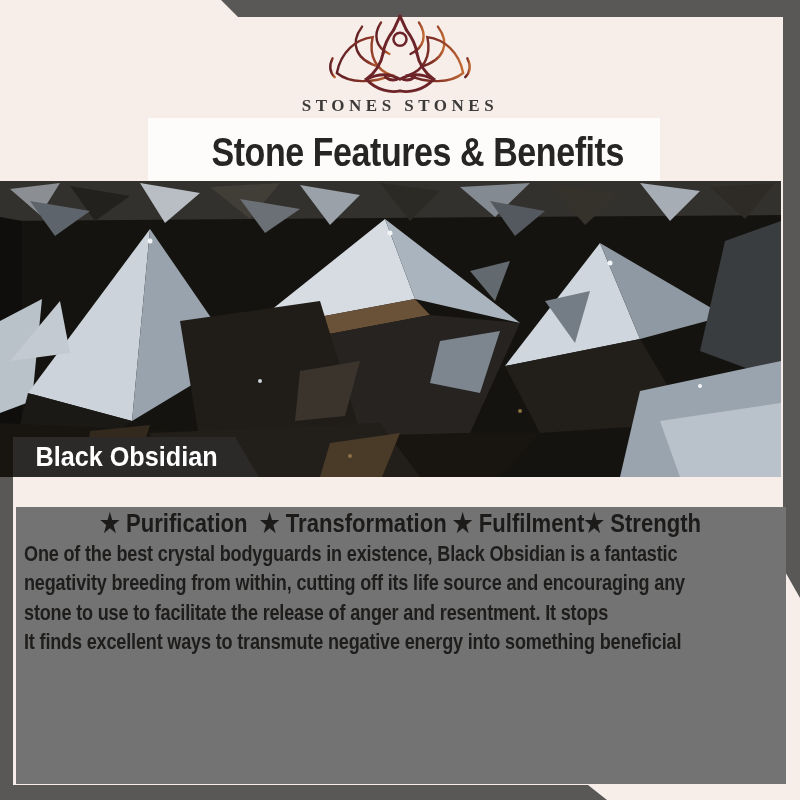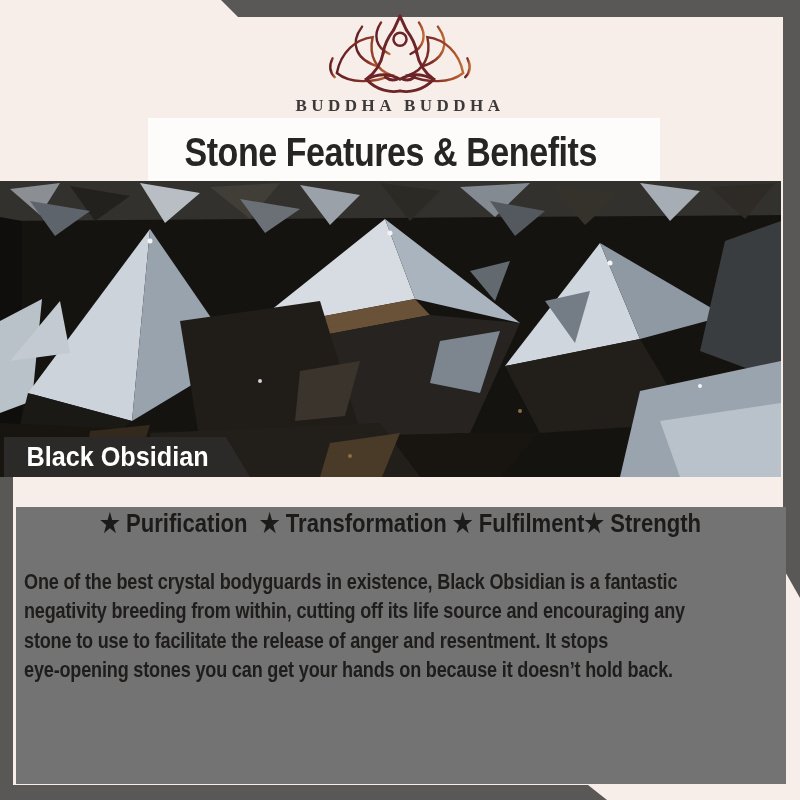--- a/index.html
+++ b/index.html
@@ -17,42 +17,42 @@
              clip-path:polygon(0 0,588px 0,607px 15px,0 15px);}
 
   
   .brand{position:absolute;left:0;top:14px;width:800px;text-align:center;}
   .brand svg{display:block;margin:0 auto;}
   .brand-name{margin-top:2px;font-family:"Liberation Serif",serif;
               font-size:17px;letter-spacing:4.5px;color:#3c3a39;font-weight:600;}
 
   
   .banner{position:absolute;left:148px;top:118px;width:512px;height:68px;
-          background:#fdfcfa;display:flex;align-items:center;justify-content:flex-start;}
+          background:#fdfcfa;display:flex;align-items:center;justify-content:flex-end;}
   .banner .t{font-size:40px;font-weight:bold;color:#262523;letter-spacing:-0.5px;
              display:inline-block;transform:scaleX(0.85);white-space:pre;}
 
   
   .photo{position:absolute;left:0;top:181px;width:781px;height:296px;overflow:hidden;
          background:#15130f;}
   .photo svg{display:block;}
 
   
-  .photo-label{position:absolute;left:4px;top:437px;width:246px;height:40px;
+  .photo-label{position:absolute;left:13px;top:437px;width:246px;height:40px;
           background:#2b2a29;clip-path:polygon(0 0,222px 0,246px 40px,0 40px);
           display:flex;align-items:center;}
   .photo-label .t{padding-left:25px;color:#ffffff;font-size:28px;font-weight:bold;
           display:inline-block;transform:scaleX(0.9);transform-origin:0 50%;white-space:pre;}
 
   
   .card{position:absolute;left:16px;top:507px;width:770px;height:277px;background:#737373;}
   .benefits{position:absolute;left:0;top:1px;width:100%;text-align:center;height:31px;}
   .benefits .t{font-size:26px;font-weight:bold;color:#1c1b1a;
                display:inline-block;transform:scaleX(0.85);white-space:pre;}
-  .desc{position:absolute;left:8px;top:33px;width:756px;margin-top:28px;}
+  .desc{position:absolute;left:8px;top:33px;width:756px;}
   .line{height:29.4px;line-height:29.4px;white-space:nowrap;}
   .line .t{font-size:21.5px;font-weight:bold;color:#1e1d1c;letter-spacing:-0.2px;
            display:inline-block;transform:scaleX(0.84);transform-origin:0 50%;white-space:pre;}
 </style>
 </head>
 <body>
 
 <div class="frame frame-top"></div>
 <div class="frame frame-right"></div>
 <div class="frame frame-left"></div>
@@ -83,21 +83,21 @@
       <path d="M64,15 C58,23 55,29 54,37"></path>
       <path d="M76,15 C82,23 85,29 86,37"></path>
       <circle cx="70" cy="24" r="6.2" stroke-width="2.4"></circle>
       <path d="M54,37 C52,48 46,56 38,62"></path>
       <path d="M86,37 C88,48 94,56 102,62"></path>
       <path d="M38,62 C50,56 60,56 70,62 C80,56 90,56 102,62 C92,73 78,75 70,73 C62,75 48,73 38,62 Z"></path>
       <path d="M56,60 q5,4 11,2"></path>
       <path d="M84,60 q-5,4 -11,2"></path>
     </g>
   </svg>
-  <div class="brand-name">BUDDHA BUDDHA</div>
+  <div class="brand-name">STONES STONES</div>
 </div>
 
 <div class="banner">
   <span class="t">Stone Features &amp; Benefits</span>
 </div>
 
 <div class="photo">
   <svg width="781" height="296" viewBox="0 0 781 296">
     <rect width="781" height="296" fill="#15130f"></rect>
 
@@ -166,15 +166,15 @@
 </div>
 
 <div class="card">
   <div class="benefits">
     <span class="t">★ Purification  ★ Transformation ★ Fulfilment★ Strength</span>
   </div>
   <div class="desc">
     <div class="line"><span class="t">One of the best crystal bodyguards in existence, Black Obsidian is a fantastic</span></div>
     <div class="line"><span class="t">negativity breeding from within, cutting off its life source and encouraging any</span></div>
     <div class="line"><span class="t">stone to use to facilitate the release of anger and resentment. It stops</span></div>
-    <div class="line"><span class="t">eye-opening stones you can get your hands on because it doesn’t hold back.</span></div>
+    <div class="line"><span class="t">It finds excellent ways to transmute negative energy into something beneficial</span></div>
   </div>
 </div>
 
 </body></html>

